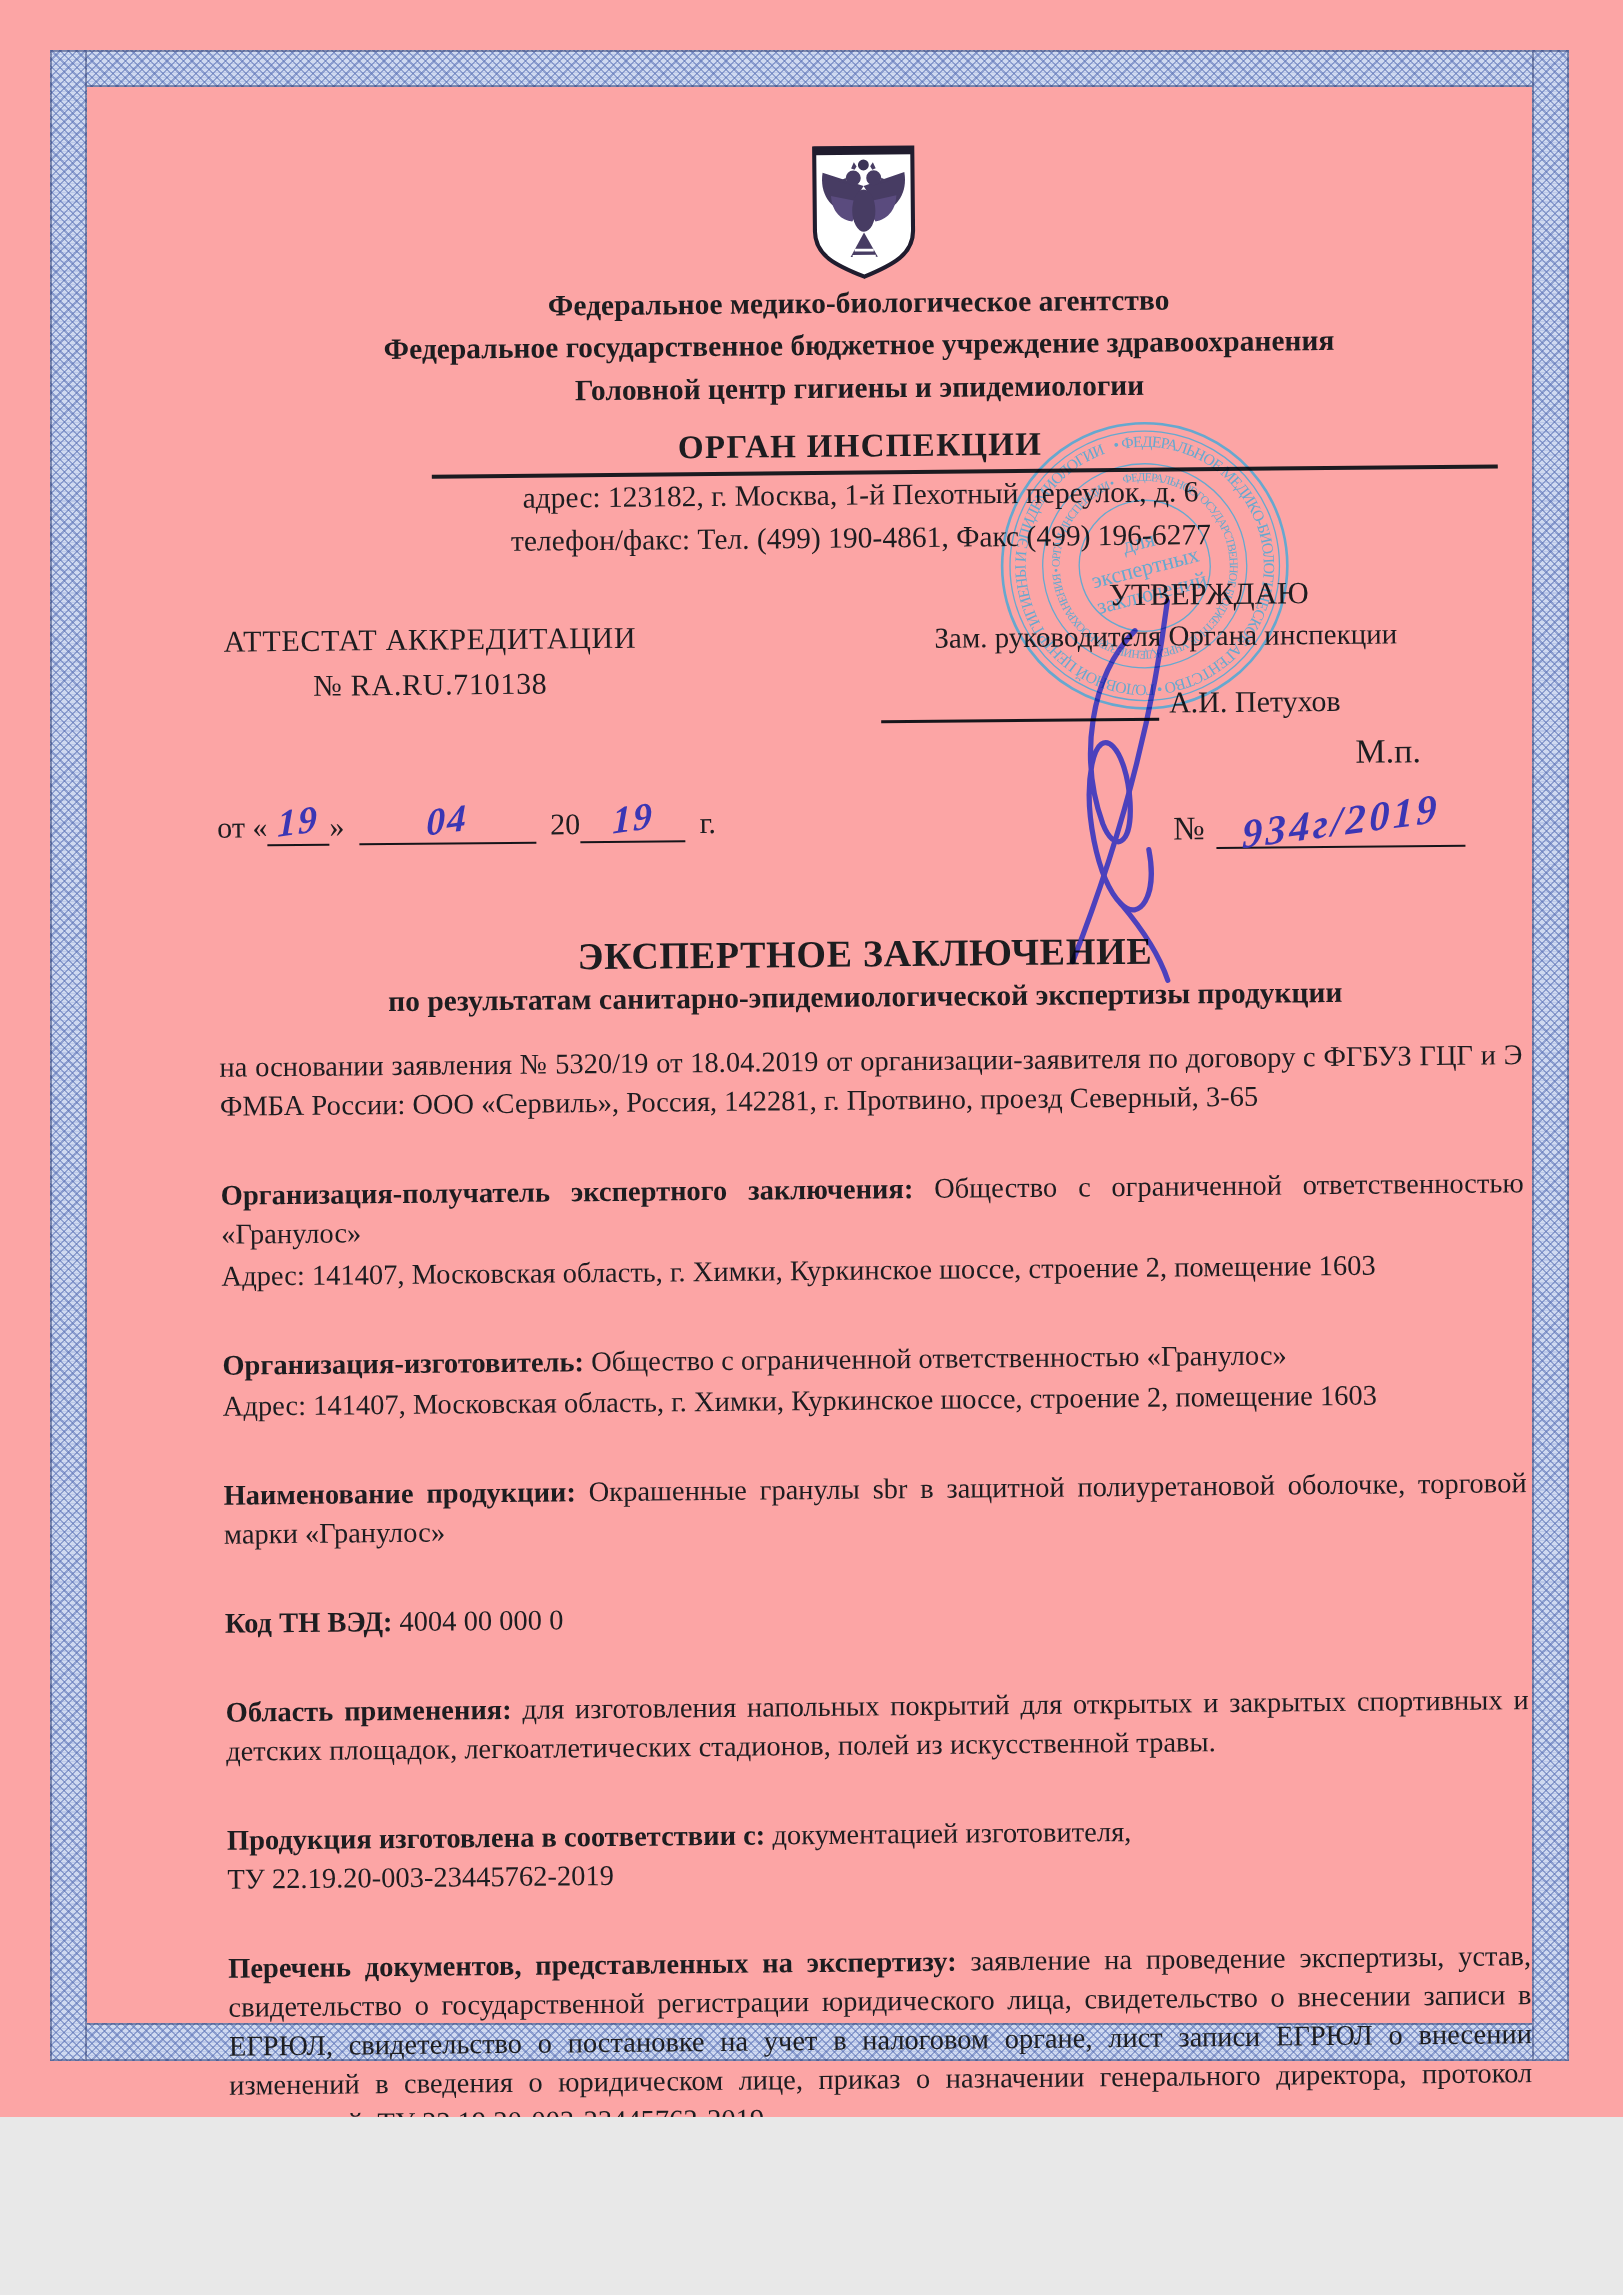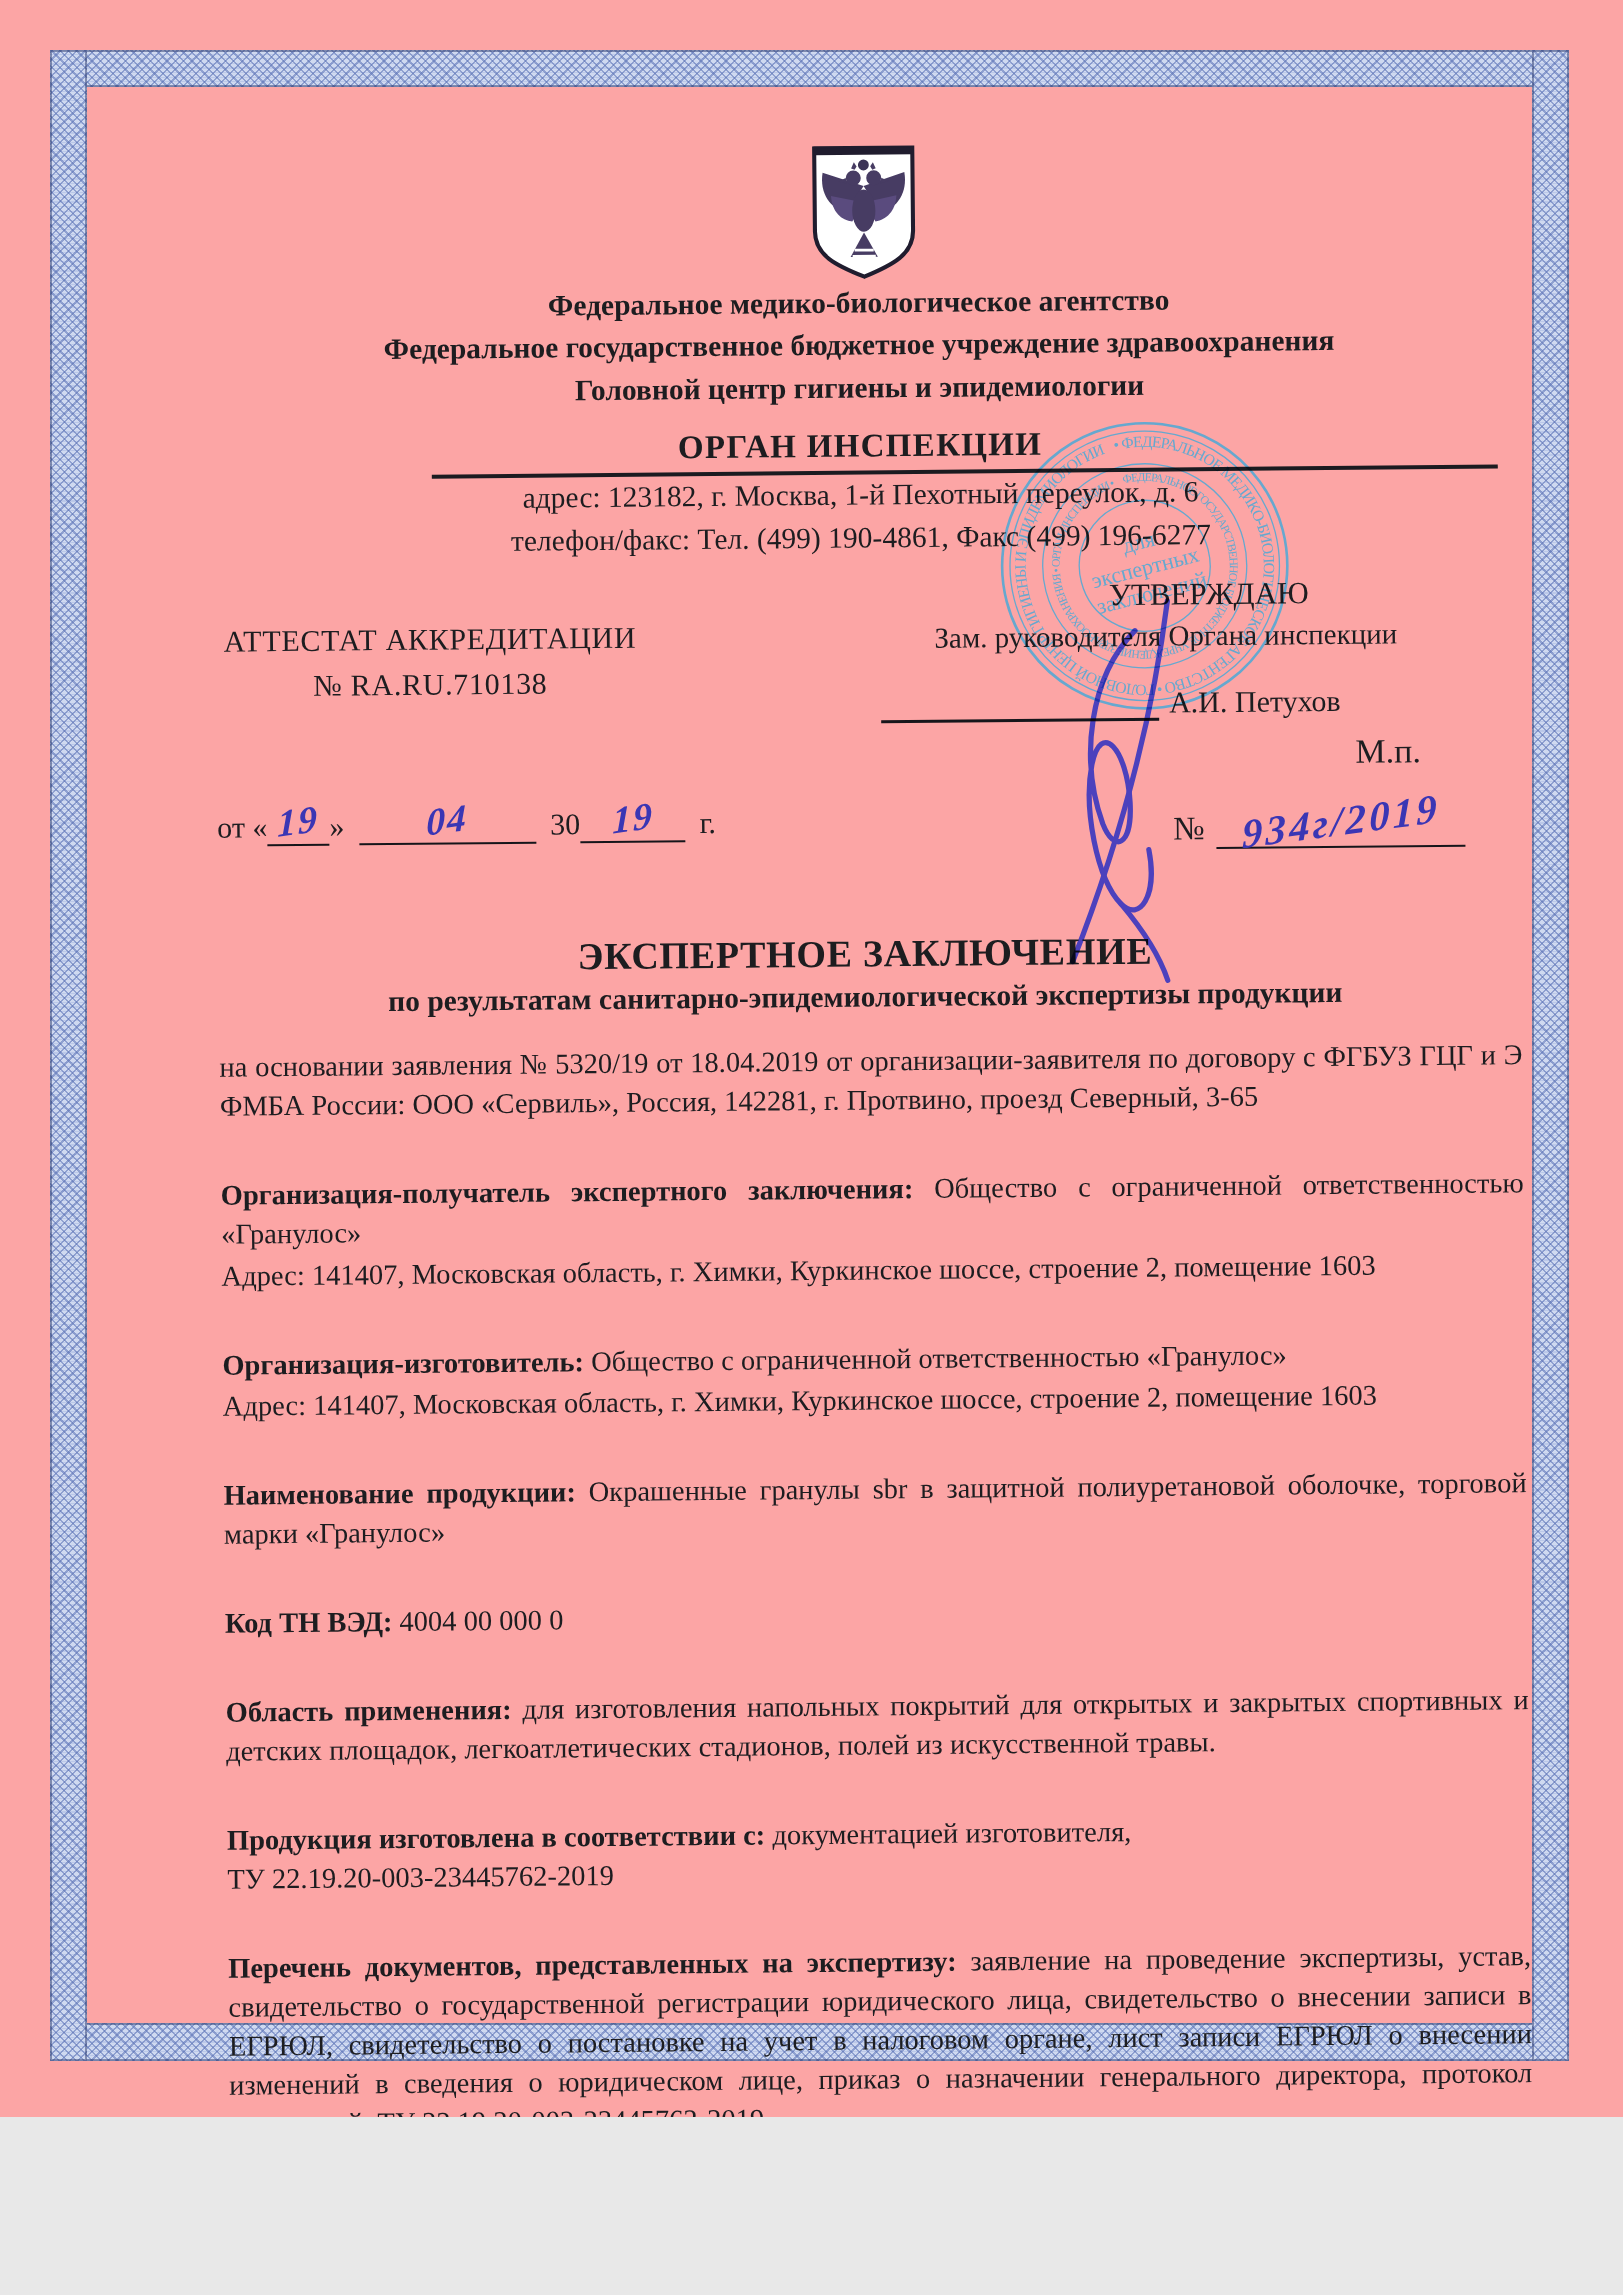--- a/index.html
+++ b/index.html
@@ -113,21 +113,21 @@
       <div class="num">№ RA.RU.710138</div>
     </div>
 
     <div id="approve-heading">УТВЕРЖДАЮ</div>
     <div id="approve-position">Зам. руководителя Органа инспекции</div>
     <div id="sign-line"></div>
     <div id="signer-name">А.И. Петухов</div>
     <div id="seal-mark">М.п.</div>
 
     <div id="date-row">
-      <span>от «</span><span class="slot w95"><i class="hw">19</i></span><span>»</span><span class="gap-s"></span><span class="slot w270"><i class="hw">04</i></span><span class="gap-s"></span><span>30</span><span class="slot w160"><i class="hw">19</i></span><span class="gap-s"></span><span>г.</span>
+      <span>от «</span><span class="slot w95"><i class="hw">19</i></span><span>»</span><span class="gap-s"></span><span class="slot w270"><i class="hw">04</i></span><span class="gap-s"></span><span>20</span><span class="slot w160"><i class="hw">19</i></span><span class="gap-s"></span><span>г.</span>
     </div>
 
     <div id="number-row">
       <span>№</span><span class="gap-s" style="display:inline-block;width:11.8px"></span><span class="slot w380"><i class="hw big">934г/2019</i></span>
     </div>
 
     <div id="doc-title">ЭКСПЕРТНОЕ ЗАКЛЮЧЕНИЕ</div>
     <div id="doc-subtitle">по результатам санитарно-эпидемиологической экспертизы продукции</div>
 
     <div id="body-text">

